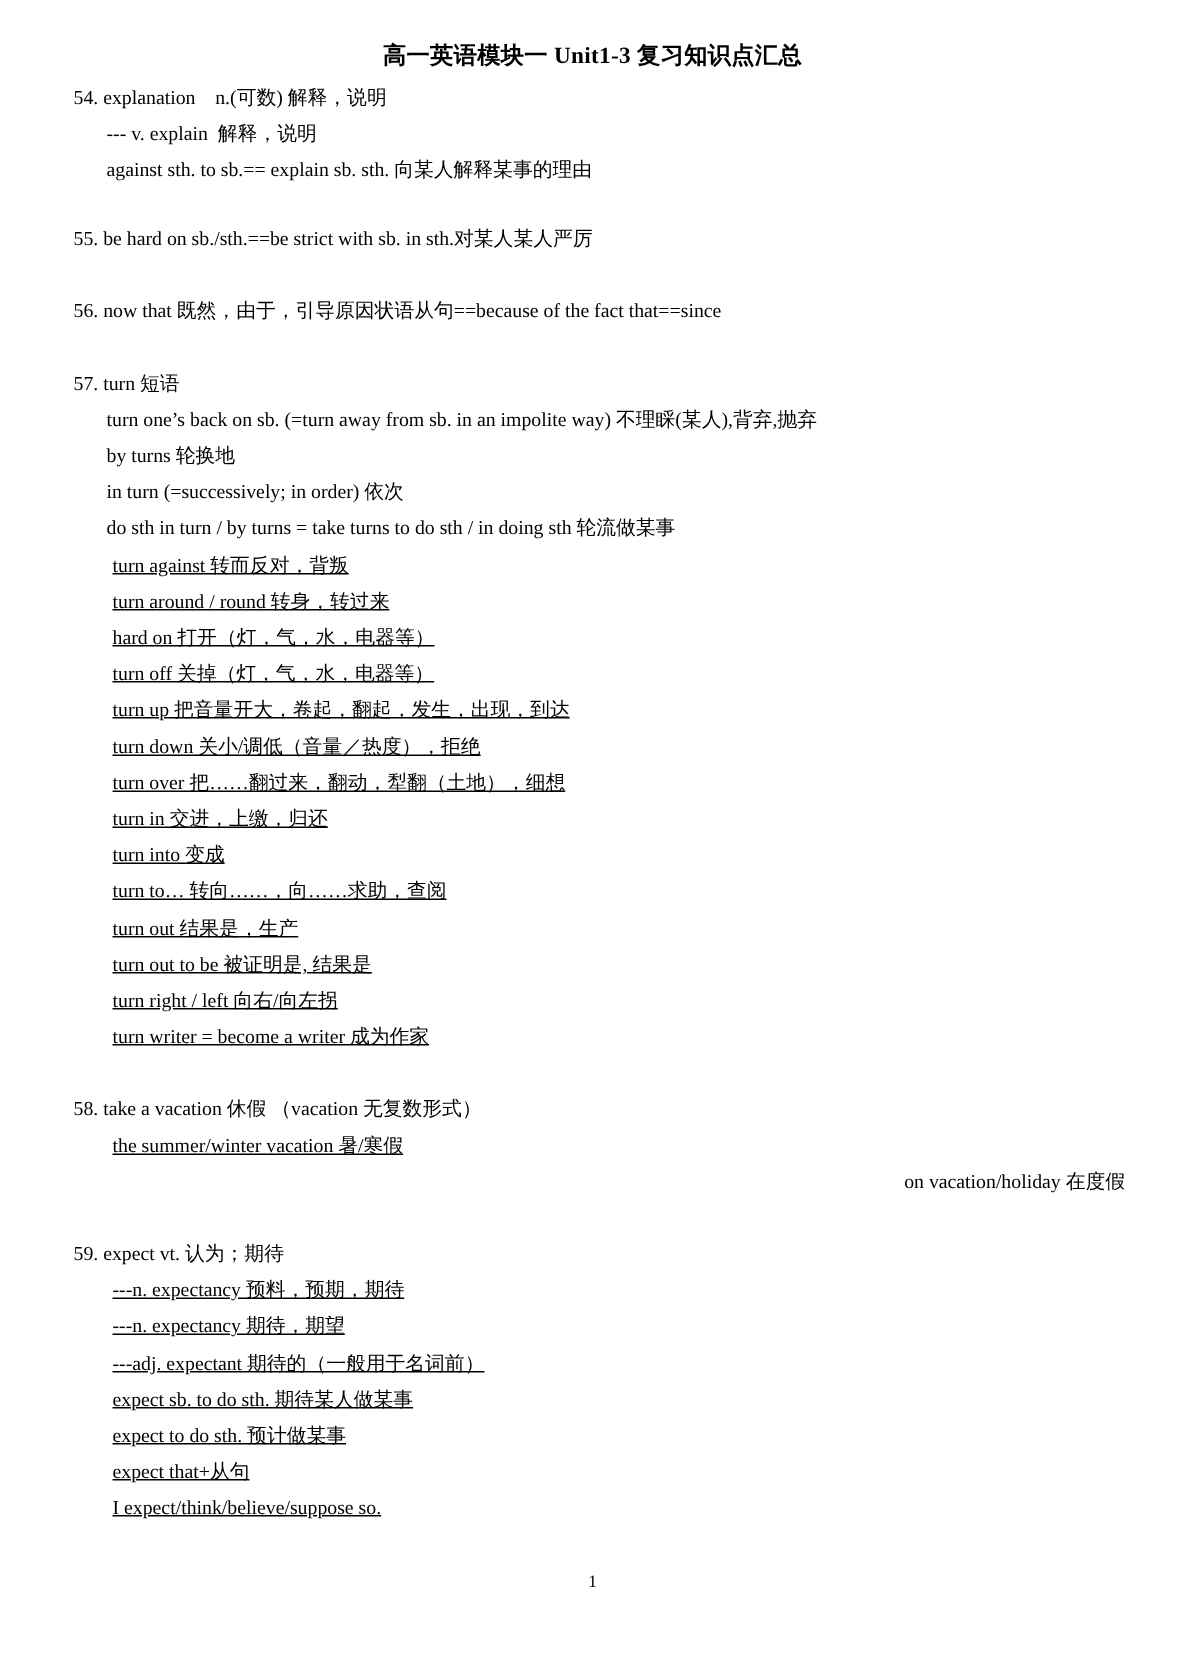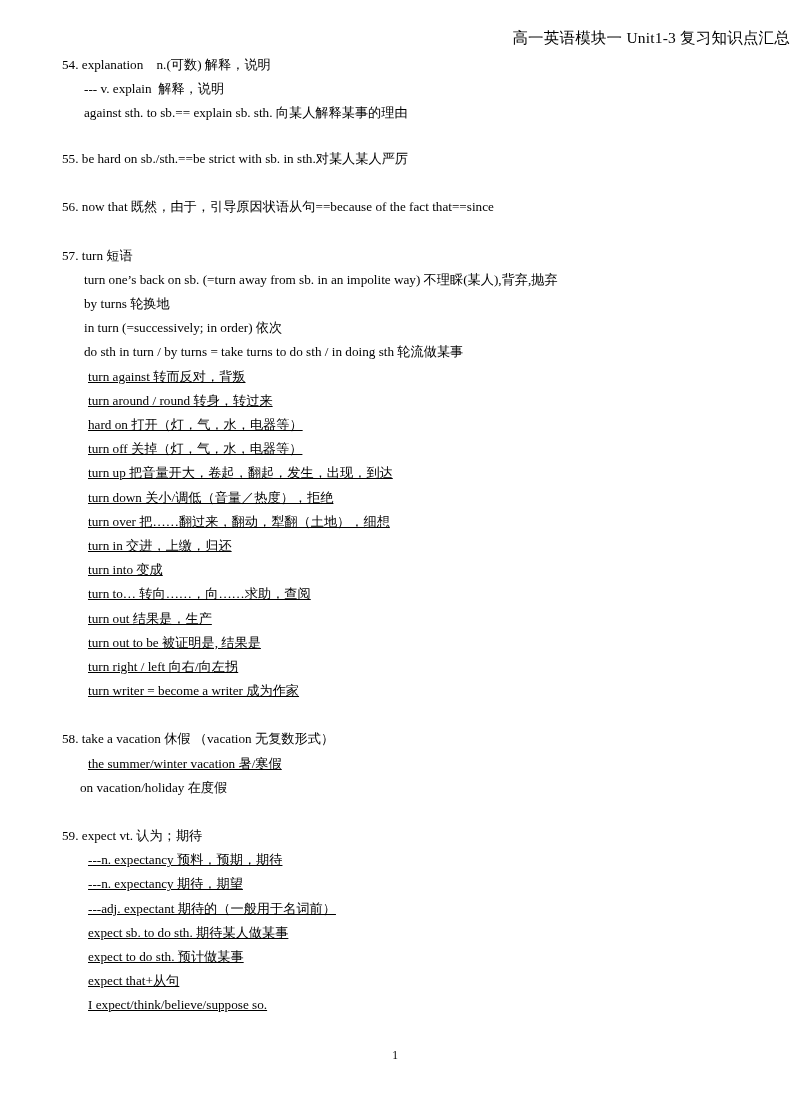--- a/index.html
+++ b/index.html
@@ -18,45 +18,45 @@
   }
   .page {
     position: relative;
     width: 790px;
     height: 1119px;
     box-sizing: border-box;
     padding: 0;
     overflow: hidden;
   }
   .doc-title {
-    text-align: right;
+    text-align: center;
     font-size: 15.5px;
-    font-weight: normal;
+    font-weight: bold;
     letter-spacing: 0.2px;
     margin: 0;
     padding-top: 30px;
     padding-bottom: 0px;
     line-height: 1.0;
   }
   .body-area {
-    padding-left: 62px;
+    padding-left: 49px;
     padding-right: 40px;
     padding-top: 7px;
   }
   .line {
     font-size: 13.2px;
     line-height: 24.2px;
     white-space: pre;
     margin: 0;
   }
   
   .ind-0  { padding-left: 0px; }
   .ind-1  { padding-left: 22px; }
   .ind-2  { padding-left: 26px; text-decoration: underline; }
-  .ind-half { padding-left: 18px; }
+  .ind-half { padding-left: 18px; text-align: right; }
   .gap-md { height: 22px; }
   .gap-lg { height: 24px; }
 
   .page-number {
     position: absolute;
     left: 0;
     right: 0;
     top: 1048px;
     text-align: center;
     font-size: 11.5px;

